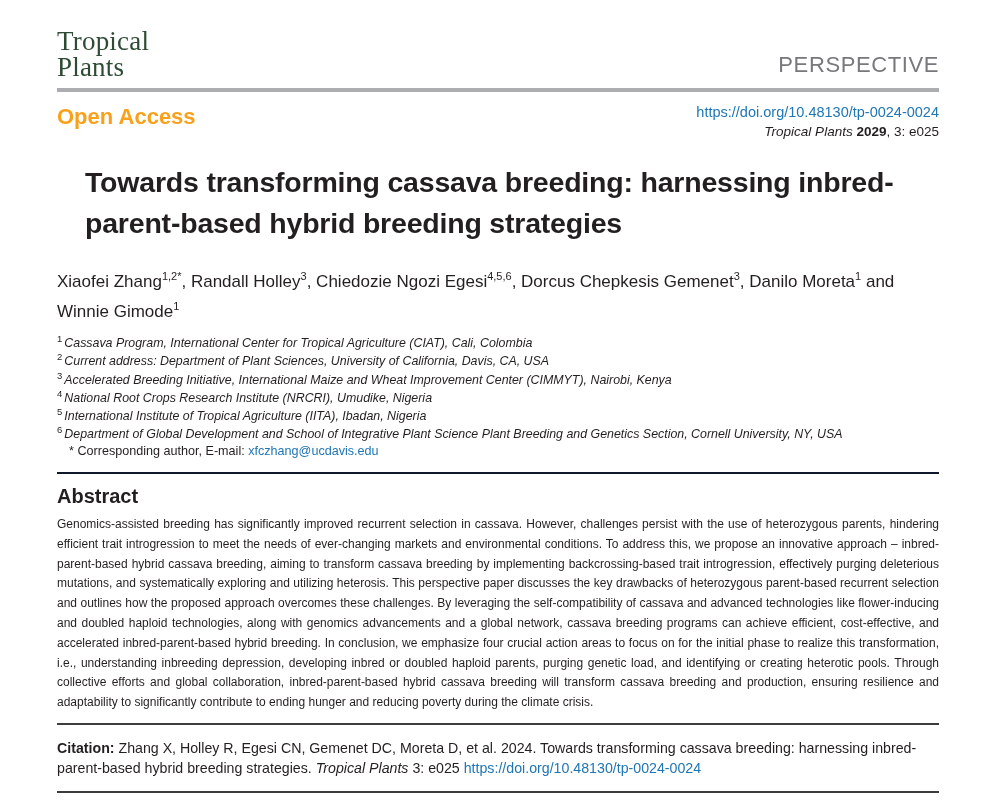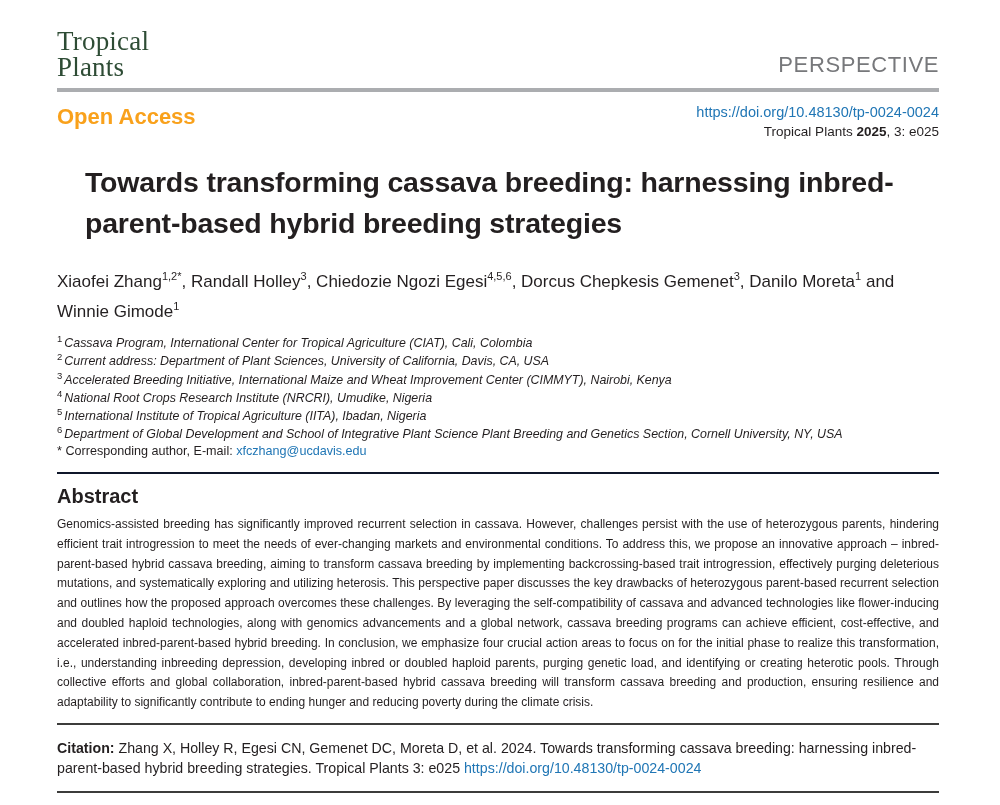--- a/index.html
+++ b/index.html
@@ -13,32 +13,32 @@
   .header-top { display:flex; justify-content:space-between; align-items:flex-end; }
   .logo { font-family:"Liberation Serif", serif; font-size:27px; line-height:26px;
           color:#2e4c35; letter-spacing:0.2px; }
   .article-type { font-size:22px; color:#77787b; letter-spacing:0.6px; padding-bottom:2px; }
   .header-rule { height:4px; background:#abadb0; margin-top:8px; }
   .header-bottom { display:flex; justify-content:space-between; align-items:flex-start; margin-top:12px; }
   .open-access { color:#f9a11b; font-weight:bold; font-size:22px; }
   .pub-info { text-align:right; }
   .doi-link { color:#2076b5; font-size:14.5px; text-decoration:none; display:block; }
   .journal-line { font-size:13.5px; margin-top:4px; }
-  .it { }
+  .it { font-style:italic; }
   .bd { font-weight:bold; }
   
   .article-title { font-size:28.5px; font-weight:bold; line-height:41px;
                    letter-spacing:-0.2px; margin-top:23px;margin-left:28px; }
   .authors { font-size:17px; line-height:25px; margin-top:20px; }
   .authors sup { font-size:11px; }
   
   .affiliations { margin-top:9px; font-size:12.4px; line-height:14px; }
   .aff sup { font-size:9.5px; font-style:normal; margin-right:2px; }
   .aff .aff-text { font-style:italic; }
-  .corresponding { font-size:12.6px; margin-top:3px; }
+  .corresponding { font-size:12.6px; margin-top:3px;margin-left:12px; }
   .email-link { color:#2076b5; text-decoration:none; }
   
   .abstract-section { margin-top:14px; border-top:2px solid #0f172a; padding-top:11px; }
   .abstract-heading { font-size:20px; font-weight:bold; margin-bottom:7px; }
   .abstract-body { font-size:12px; line-height:19.8px; text-align:justify; }
   
   .citation-section { margin-top:10px; border-top:2px solid #3c3c3b; border-bottom:2px solid #3c3c3b;
                       padding:13px 0 13px 0; font-size:14.2px; line-height:20px; }
   .cite-link { color:#2076b5; text-decoration:none; }
 </style>
@@ -54,21 +54,21 @@
     </div>
     <div class="article-type">PERSPECTIVE</div>
   </div>
   <div class="header-rule"></div>
 
   <div class="header-bottom">
     <div class="open-access">Open Access</div>
     <div class="pub-info">
       <a href="#" class="doi-link">https://doi.org/10.48130/tp-0024-0024</a>
       <div class="journal-line">
-        <span class="it">Tropical Plants</span><span class="bd"> 2025</span><span>, 3: e025</span>
+        <span class="it">Tropical Plants</span><span class="bd"> 2029</span><span>, 3: e025</span>
       </div>
     </div>
   </div>
 
   <h1 class="article-title">Towards transforming cassava breeding: harnessing inbred-parent-based hybrid breeding strategies</h1>
 
   <div class="authors">
     <span>Xiaofei Zhang</span><sup>1,2*</sup><span>, Randall Holley</span><sup>3</sup><span>, Chiedozie Ngozi Egesi</span><sup>4,5,6</sup><span>, Dorcus Chepkesis Gemenet</span><sup>3</sup><span>, Danilo Moreta</span><sup>1</sup><span> and Winnie Gimode</span><sup>1</sup>
   </div>
 

